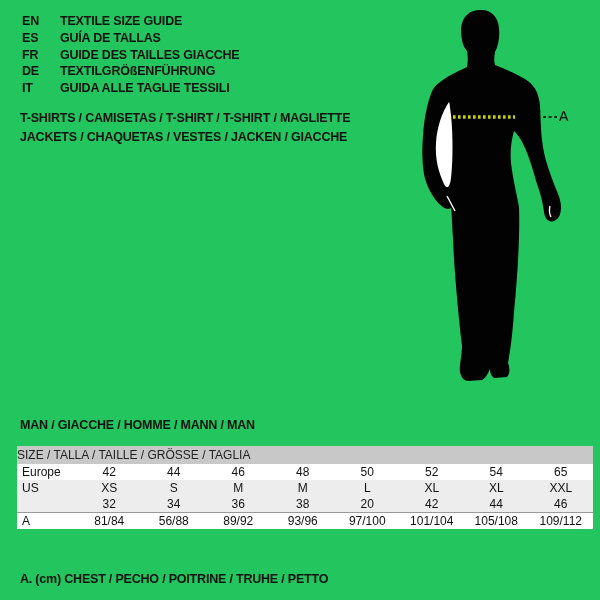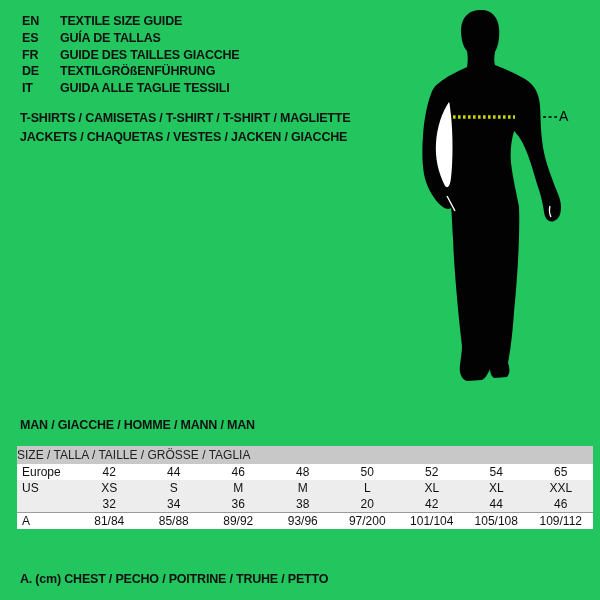--- a/index.html
+++ b/index.html
@@ -163,24 +163,24 @@
       <div class="t-cell">38</div>
       <div class="t-cell">20</div>
       <div class="t-cell">42</div>
       <div class="t-cell">44</div>
       <div class="t-cell">46</div>
     </div>
 
     <div class="t-row row-white row-border">
       <div class="t-label">A</div>
       <div class="t-cell">81/84</div>
-      <div class="t-cell">85/88</div>
+      <div class="t-cell">56/88</div>
       <div class="t-cell">89/92</div>
       <div class="t-cell">93/96</div>
-      <div class="t-cell">97/200</div>
+      <div class="t-cell">97/100</div>
       <div class="t-cell">101/104</div>
       <div class="t-cell">105/108</div>
       <div class="t-cell">109/112</div>
     </div>
   </div>
 
   <div class="footnote">A. (cm) CHEST / PECHO / POITRINE / TRUHE / PETTO</div>
 
 </div>
 

